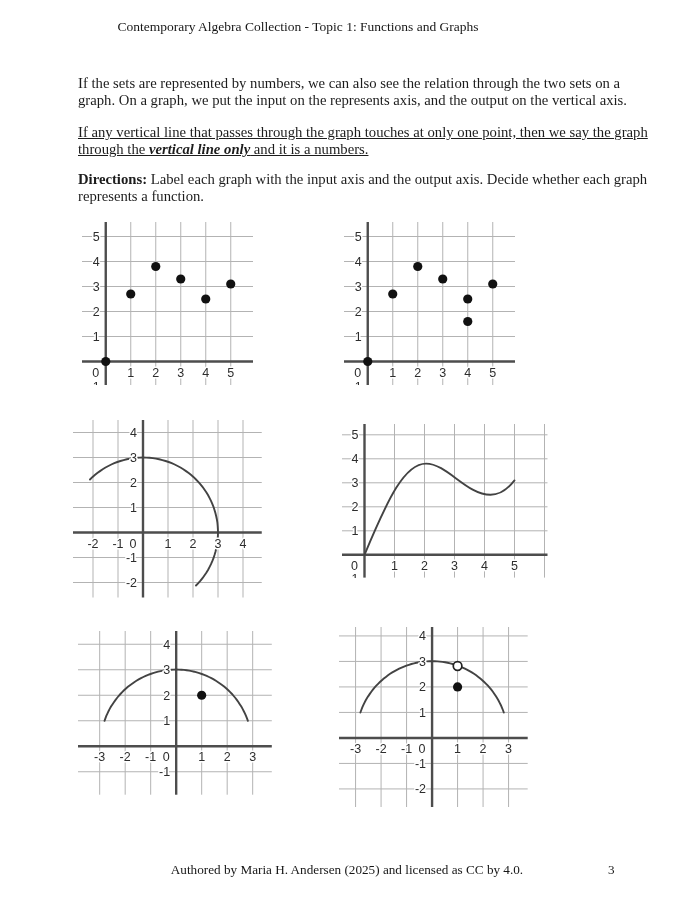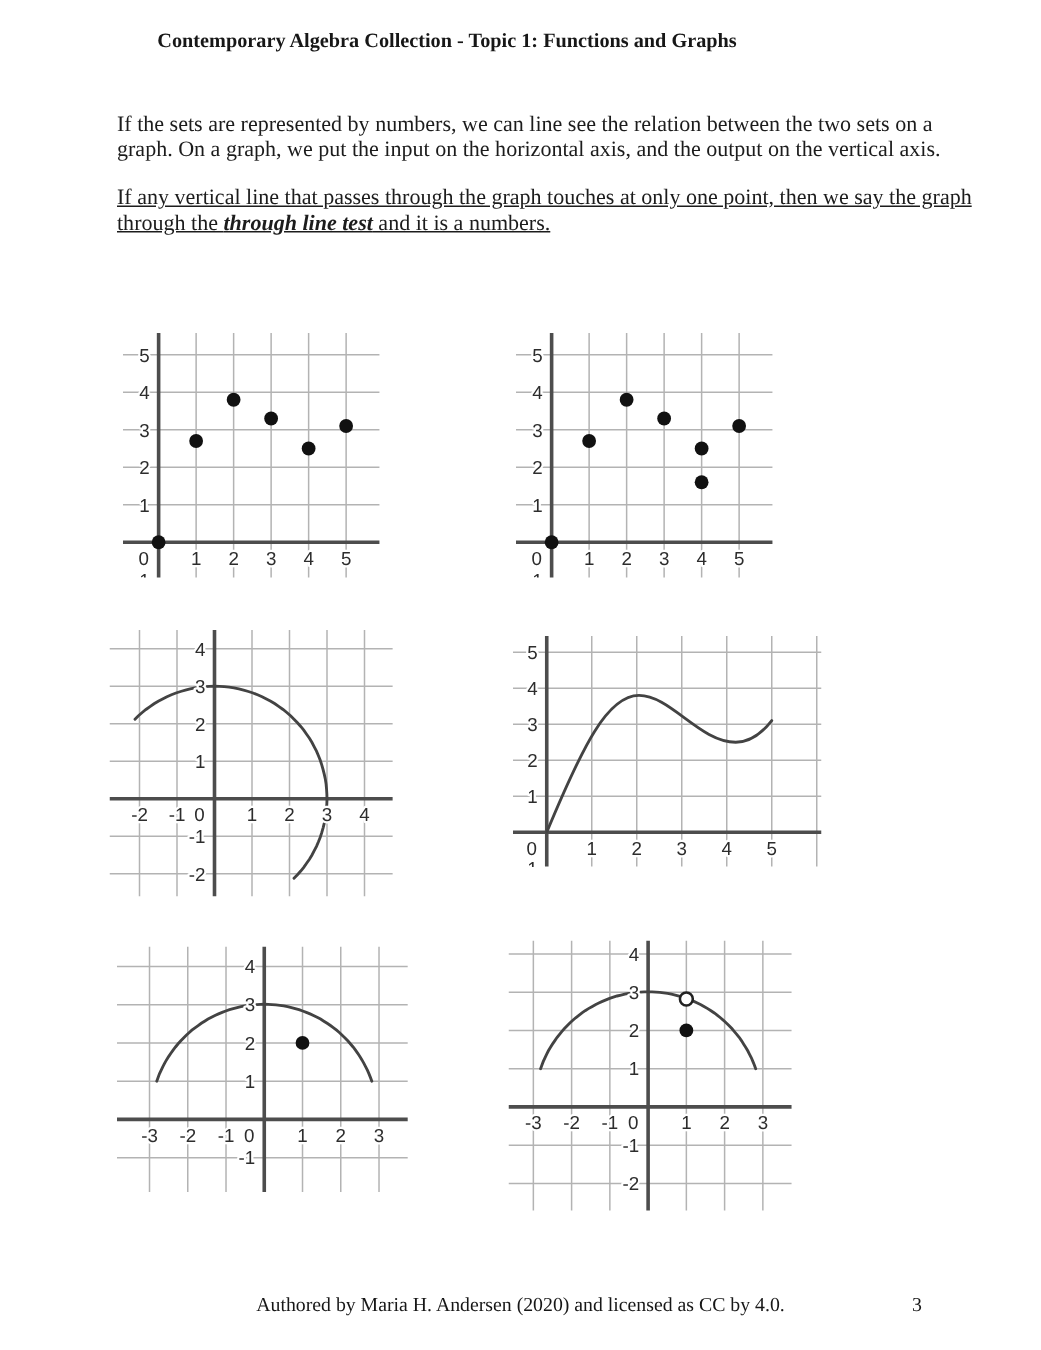--- a/index.html
+++ b/index.html
@@ -3,21 +3,21 @@
 <meta charset="utf-8">
 <style>
   html,body{margin:0;padding:0;background:#888;}
   .page{
     position:relative;width:694px;height:900px;background:#ffffff;
     font-family:"Liberation Serif",serif;color:#1c1c1c;overflow:hidden;
     margin:0 auto;
   }
   .doc-title{
     position:absolute;top:19px;left:0;width:596px;text-align:center;
-    font-size:13.5px;color:#171717;font-weight:bold;
+    font-size:13.5px;color:#171717;
   }
   .para{position:absolute;left:78px;width:575px;font-size:14.7px;line-height:17px;}
   .para .line{white-space:nowrap;}
   .footer-credit{
     position:absolute;top:862px;left:0;width:694px;text-align:center;font-size:13.2px;color:#171717;
   }
   .page-number{position:absolute;top:862px;left:608px;width:30px;font-size:13.2px;color:#171717;}
   .graph{position:absolute;}
   .graph svg{display:block;overflow:hidden;}
   .grid{stroke:#b3b3b3;stroke-width:1;}
@@ -32,29 +32,33 @@
   b,i{color:inherit;}
 </style>
 </head>
 <body>
 
 <div class="page">
 
   <div class="doc-title">Contemporary Algebra Collection - Topic 1: Functions and Graphs</div>
 
   <div class="para" style="top:75px;">
-    <div class="line">If the sets are represented by numbers, we can line see the relation between the two sets on a</div>
-    <div class="line">graph. On a graph, we put the input on the horizontal axis, and the output on the vertical axis.</div>
+    <div class="line">If the sets are represented by numbers, we can also see the relation through the two sets on a</div>
+    <div class="line">graph. On a graph, we put the input on the represents axis, and the output on the vertical axis.</div>
   </div>
 
   <div class="para" style="top:124px;text-decoration:underline;">
     <div class="line">If any vertical line that passes through the graph touches at only one point, then we say the graph</div>
-    <div class="line"><span>through the </span><b><i>through line test</i></b><span> and it is a numbers.</span></div>
+    <div class="line"><span>through the </span><b><i>vertical line only</i></b><span> and it is a numbers.</span></div>
   </div>
 
+  <div class="para" style="top:171px;">
+    <div class="line"><b>Directions:</b><span> Label each graph with the input axis and the output axis. Decide whether each graph</span></div>
+    <div class="line">represents a function.</div>
+  </div>
 
   <div id="graphs">
       <div class="graph" style="left: 82px; top: 222px;">
         <svg width="171.25" height="163.25">
           <line x1="48.75" y1="0" x2="48.75" y2="163.25" class="grid"></line>
           <line x1="73.75" y1="0" x2="73.75" y2="163.25" class="grid"></line>
           <line x1="98.75" y1="0" x2="98.75" y2="163.25" class="grid"></line>
           <line x1="123.75" y1="0" x2="123.75" y2="163.25" class="grid"></line>
           <line x1="148.75" y1="0" x2="148.75" y2="163.25" class="grid"></line>
           <line x1="0" y1="114.5" x2="171.25" y2="114.5" class="grid"></line>
@@ -241,16 +245,16 @@
           <text x="87.075" y="89.925" class="tick" text-anchor="end">1</text>
           <text x="87.075" y="64.42499999999998" class="tick" text-anchor="end">2</text>
           <text x="87.075" y="38.92499999999999" class="tick" text-anchor="end">3</text>
           <text x="87.075" y="13.42499999999999" class="tick" text-anchor="end">4</text>
           <circle cx="118.575" cy="59.92499999999999" r="4.6" class="dot"></circle>
           <circle cx="118.575" cy="39.01499999999999" r="4.3" class="odot"></circle>
         </svg>
       </div>
     </div>
 
-  <div class="footer-credit">Authored by Maria H. Andersen (2020) and licensed as CC by 4.0.</div>
+  <div class="footer-credit">Authored by Maria H. Andersen (2025) and licensed as CC by 4.0.</div>
   <div class="page-number">3</div>
 
 </div>
 
 </body></html>

